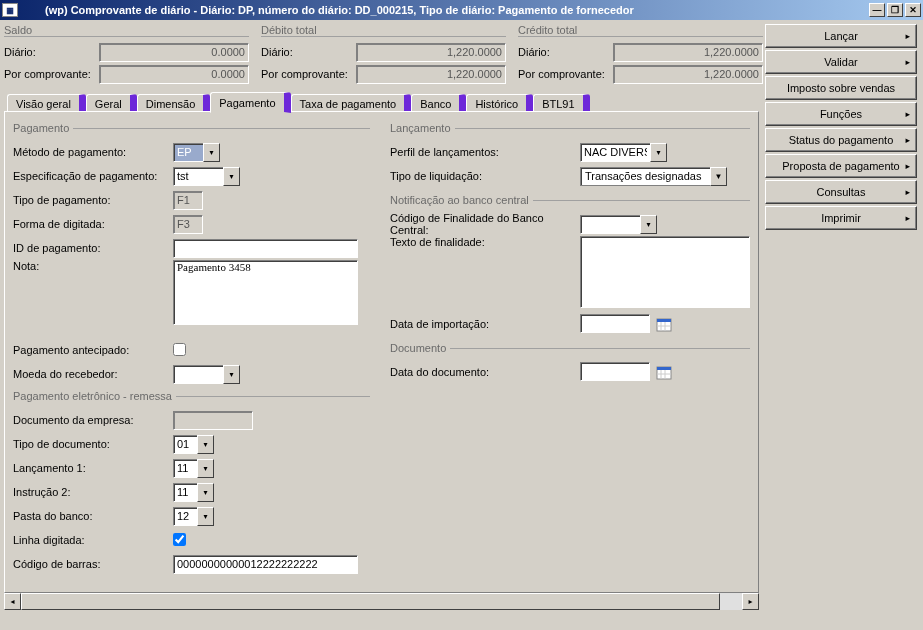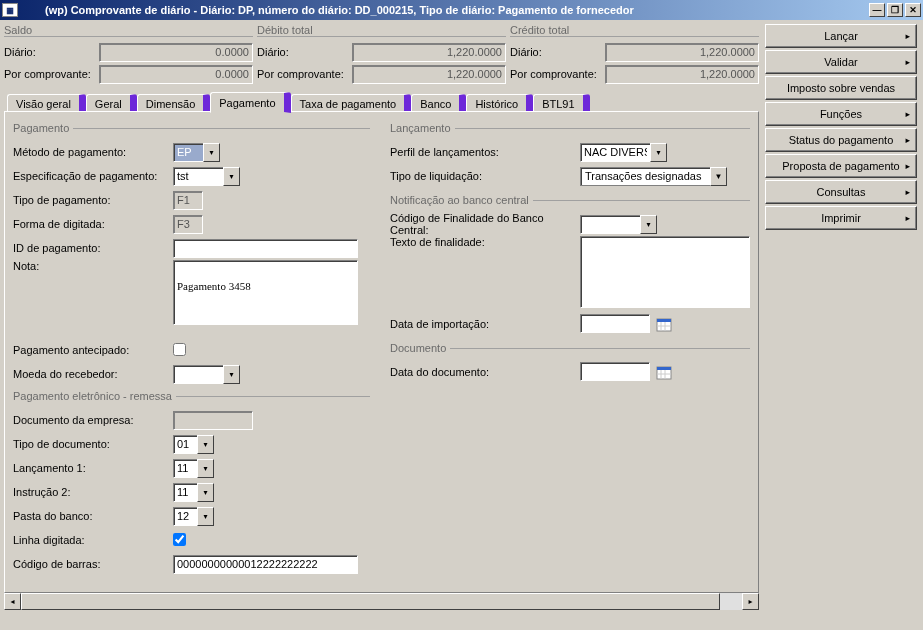--- a/index.html
+++ b/index.html
@@ -10,21 +10,21 @@
 .titlebar .title { flex: 1; white-space: nowrap; overflow: hidden; padding-left: 23px; }
 .titlebar .winbtn { width: 16px; height: 14px; background: #d4d0c8; border: 1px solid #fff; border-right-color: #404040; border-bottom-color: #404040; margin-left: 2px; display: flex; align-items: center; justify-content: center; font-size: 9px; font-family: Arial; color: #000; cursor: pointer; }
 
 .container { display: flex; height: 610px; }
 .main { flex: 1; padding: 4px; overflow: hidden; }
 .sidebar { width: 160px; padding: 4px 6px 4px 2px; }
 
 .sidebtn { position: relative; width: 100%; height: 24px; margin-bottom: 2px; background: #d4d0c8; border: 1px solid #fff; border-right: 1px solid #404040; border-bottom: 1px solid #404040; box-shadow: inset -1px -1px 0 #808080, inset 1px 1px 0 #d4d0c8; text-align: center; cursor: pointer; display: flex; align-items: center; justify-content: center; }
 .sidebtn .arrow { position: absolute; right: 6px; font-size: 9px; color: #000; }
 
-.summary { display: flex; gap: 4px; margin-bottom: 6px; }
+.summary { display: flex; gap: 12px; margin-bottom: 6px; }
 .sumgroup { flex: 1; }
 .grouplabel { color: #6a6a6a; border-bottom: 1px solid #a0a0a0; margin-bottom: 4px; padding-bottom: 0; background: #d4d0c8; position: relative; }
 .grouplabel span { background: #d4d0c8; padding-right: 4px; position: relative; }
 .row { display: flex; align-items: center; height: 22px; }
 .row .lbl { width: 95px; }
 .row .val { flex: 1; }
 
 input[type=text], .readonly { height: 19px; border: 1px solid #808080; border-right-color: #fff; border-bottom-color: #fff; box-shadow: inset 1px 1px 0 #404040; background: #fff; padding: 1px 3px; font-size: 11px; }
 .readonly { background: #d4d0c8; color: #555; text-align: right; box-shadow: inset 1px 1px 0 #808080; border-top-color:#808080; border-left-color:#808080; }
 .readonly.left { text-align: left; }
@@ -45,21 +45,21 @@
 .flbl { width: 160px; }
 .fctrl { }
 
 .lookup { display: inline-flex; }
 .lookup input { border-right: none; }
 .lookup .btn { width: 17px; height: 19px; background: #d4d0c8; border: 1px solid #fff; border-right-color:#404040; border-bottom-color:#404040; display: flex; align-items: center; justify-content: center; font-size: 8px; cursor: pointer; }
 .selectlike { display:inline-flex; }
 .selectlike .disp { height:19px; line-height:17px; border:1px solid #808080; border-right:none; border-top-color:#808080; box-shadow: inset 1px 1px 0 #404040; background:#fff; padding:0 4px; }
 .selectlike .btn { width:17px; height:19px; background:#d4d0c8; border:1px solid #fff; border-right-color:#404040; border-bottom-color:#404040; display:flex; align-items:center; justify-content:center; font-size:8px; cursor:pointer; }
 
-textarea { border: 1px solid #808080; border-right-color: #fff; border-bottom-color: #fff; box-shadow: inset 1px 1px 0 #404040; background: #fff; padding: 19px 3px; font-family: Tahoma; font-size: 11px; resize: none; }
+textarea { border: 1px solid #808080; border-right-color: #fff; border-bottom-color: #fff; box-shadow: inset 1px 1px 0 #404040; background: #fff; padding: 0 3px; font-family: Tahoma; font-size: 11px; resize: none; }
 
 .checkbox { width: 13px; height: 13px; }
 
 .calbtn { width:17px; height:17px; display:inline-flex; align-items:center; justify-content:center; cursor:pointer; margin-left:2px; vertical-align: middle; }
 
 .hscroll { position: absolute; bottom: 0; left: 0; right: 0; height: 17px; background: #d4d0c8; display:flex; }
 .hscroll .sbtn { width:17px; height:17px; background:#d4d0c8; border:1px solid #fff; border-right-color:#404040; border-bottom-color:#404040; display:flex;align-items:center;justify-content:center; font-size:8px; cursor:pointer;}
 .hscroll .track { flex:1; background:#e0e0e0; position:relative; }
 .hscroll .thumb { position:absolute; left:0; top:0; bottom:0; width:97%; background:#d4d0c8; border:1px solid #fff; border-right-color:#404040; border-bottom-color:#404040;}
 </style>

